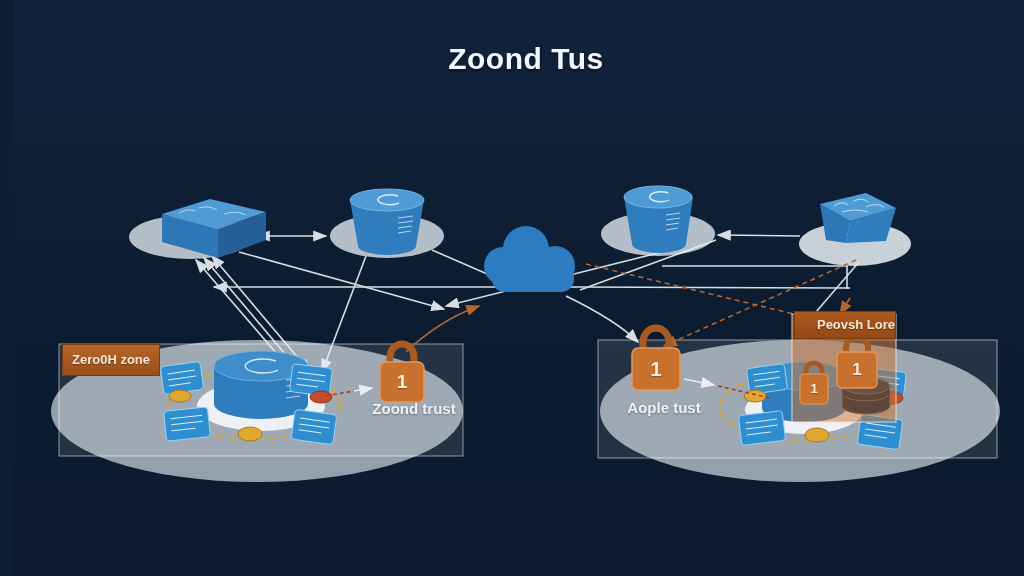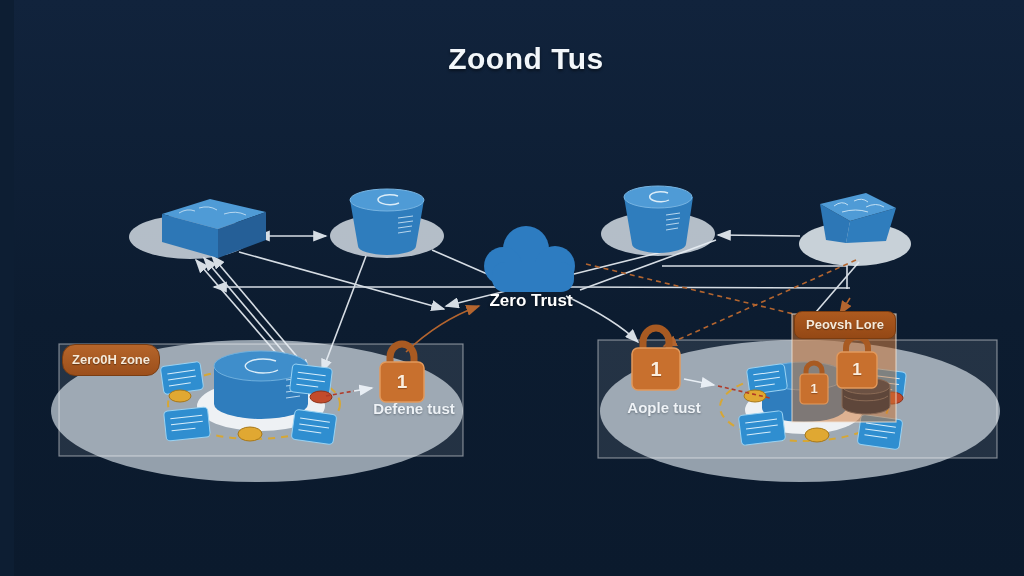--- a/index.html
+++ b/index.html
@@ -17,34 +17,34 @@
     text-shadow:0 2px 3px rgba(0,0,0,.45);
   }
   .cloud-label{
     left:447px;top:291px;width:140px;text-align:center;
     font-size:17px;font-weight:600;color:#fff;
     text-shadow:0 1px 3px rgba(0,0,0,.6);
   }
   .zone-tag{
     left:48px;top:344px;width:96px;height:30px;line-height:30px;text-align:center;
     background:linear-gradient(180deg,#b5652a 0%,#9c4f1b 100%);
-    border:1px solid #7a3d12;border-radius:13px;
+    border:1px solid #7a3d12;border-radius:0;
     font-size:13px;font-weight:700;color:#f6ead9;
     text-shadow:0 1px 1px rgba(0,0,0,.4);
   }
   .lock-label{
     text-align:center;font-size:15px;font-weight:600;color:#eef2f6;
     text-shadow:0 1px 2px rgba(40,50,60,.45);
   }
   .lock-label.left{left:344px;top:400px;width:112px;}
   .lock-label.right{left:594px;top:399px;width:112px;}
   .panel-title{
-    left:780px;top:311px;width:100px;height:26px;line-height:26px;text-align:center;
+    left:780px;top:311px;width:100px;height:26px;line-height:26px;text-align:right;
     background:linear-gradient(180deg,#ad5a1f 0%,#944815 100%);
-    border:1px solid #7a3c10;border-radius:8px;
+    border:1px solid #7a3c10;border-radius:0;
     font-size:13px;font-weight:700;color:#f6ead9;
     text-shadow:0 1px 1px rgba(0,0,0,.4);
   }
   .lock-num{
     text-align:center;font-weight:800;color:#fbeede;
     text-shadow:0 1px 1px rgba(90,40,10,.5);
   }
   .lock-num.l1{left:366px;top:362px;width:44px;height:40px;line-height:40px;font-size:19px;}
   .lock-num.l2{left:618px;top:348px;width:48px;height:42px;line-height:42px;font-size:20px;}
   .lock-num.l3{left:823px;top:352px;width:40px;height:36px;line-height:36px;font-size:17px;}
@@ -288,26 +288,25 @@
     </g>
     <g>
       <path d="M 792,375 v-4 a8,8 0 0 1 16,0 v4" stroke="#a85a22" stroke-width="5" fill="none"></path>
       <rect x="786" y="374" width="28" height="30" rx="4" fill="#c8702e" stroke="#e2995c" stroke-width="1.2"></rect>
     </g>
   </g>
 </svg>
 
 <div class="label title">Zoond Tus</div>
 
-<div class="label cloud-label">Zero Trust</div>
 
 <div class="label zone-tag">Zero0H zone</div>
 
 <div class="label lock-num l1">1</div>
-<div class="label lock-label left">Defene tust</div>
+<div class="label lock-label left">Zoond trust</div>
 
 <div class="label lock-num l2">1</div>
 <div class="label lock-label right">Aople tust</div>
 
 <div class="label panel-title">Peovsh Lore</div>
 <div class="label lock-num l3">1</div>
 <div class="label lock-num l4">1</div>
 
 
 </div>

